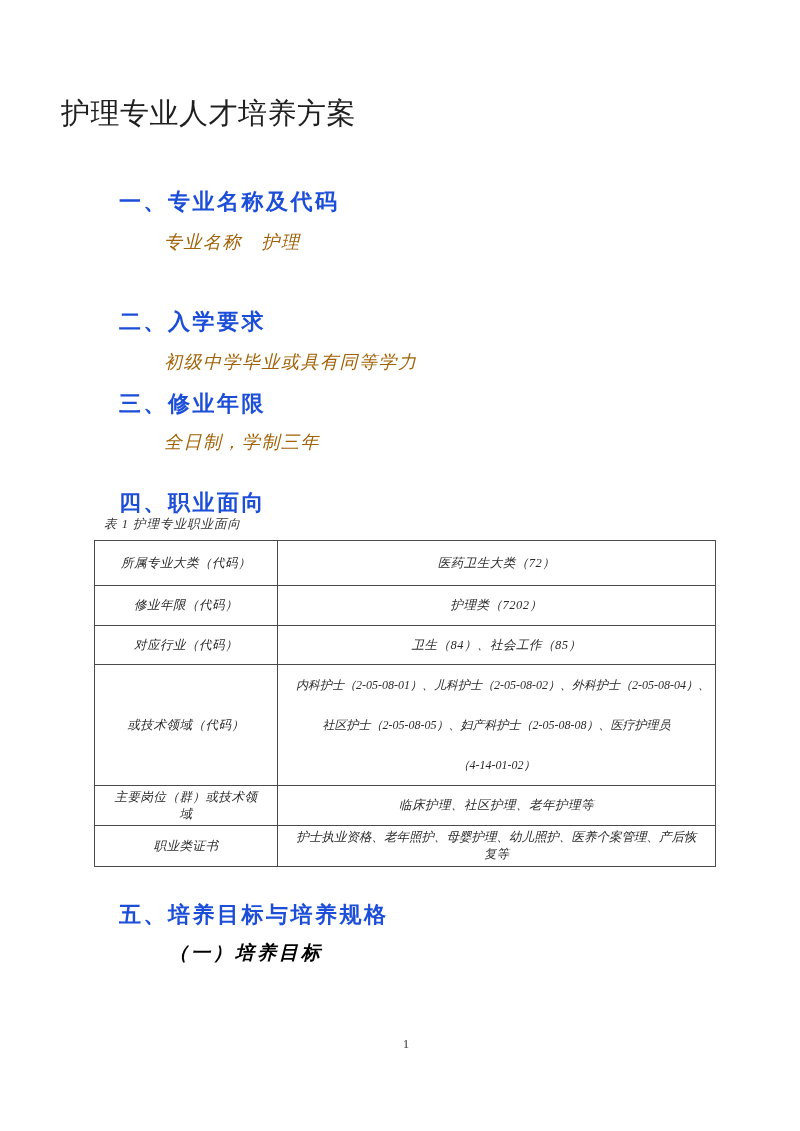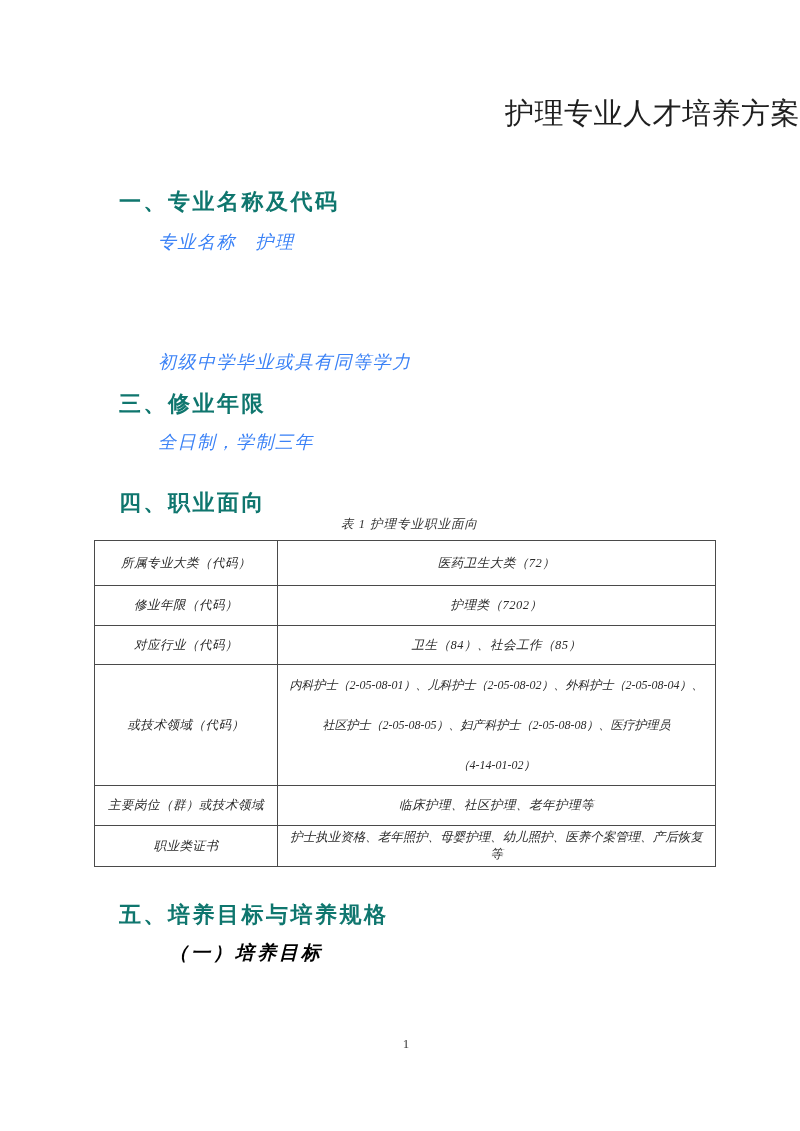--- a/index.html
+++ b/index.html
@@ -9,81 +9,82 @@
     height: 1131px;
     background: #ffffff;
     overflow: hidden;
     color: #1f1f1f;
     font-family: "Liberation Serif", serif;
   }
   .abs { position: absolute; white-space: nowrap; }
 
   .doc-title {
     top: 92px; left: 0; width: 800px;
-    text-align: right; text-indent: 61px;
+    text-align: left; text-indent: 61px;
     font-size: 29px; letter-spacing: 0.5px;
     font-family: "Liberation Serif", serif;
     font-weight: 400; line-height: 42px;
   }
   .h1 {
     left: 119px;
     font-family: "Liberation Sans", sans-serif;
     font-weight: 700;
     font-size: 22px; letter-spacing: 2.5px;
-    line-height: 28px; color: #0f766e;
+    line-height: 28px; color: #1d4ed8;
   }
   .kai {
     font-family: "Liberation Serif", serif;
     font-style: italic;
   }
   .body-line {
-    left: 158px;
+    left: 164px;
     font-size: 18px; letter-spacing: 1.5px;
-    line-height: 26px; color: #3b82f6;
+    line-height: 26px; color: #a16207;
   }
   .sub-h {
     left: 169px;
     font-size: 19px; font-weight: 700;
     letter-spacing: 3px; line-height: 28px; color: #000000;
   }
   .tbl-caption {
     top: 514px; left: 94px; width: 621px;
-    text-align: center; text-indent: 10px;
+    text-align: left; text-indent: 10px;
     font-size: 12.5px; letter-spacing: 1px;
     color: #333; line-height: 20px;
   }
   table.occ {
     position: absolute; top: 540px; left: 94px;
     width: 621px; table-layout: fixed;
     border-collapse: collapse;
   }
   table.occ td {
     border: 1px solid #4a4a4a;
     font-size: 12.5px; letter-spacing: 0.5px;
     color: #2a2a2a;
     text-align: center; vertical-align: middle;
-    padding: 0 10px; overflow: hidden;
+    padding: 0 18px; overflow: hidden;
   }
   td.multiline { line-height: 40px; white-space: nowrap; }
   .pgnum {
     top: 1036px; left: 0; width: 800px;
     text-align: center; text-indent: 12px;
     font-size: 13px; color: #3a3a3a;
   }
 </style>
 </head>
 <body>
 
 <div class="page">
 
   <div class="abs doc-title">护理专业人才培养方案</div>
 
   <div class="abs h1" style="top:188px">一、专业名称及代码</div>
   <div class="abs body-line kai" style="top:229px">专业名称　护理</div>
 
+  <div class="abs h1" style="top:308px">二、入学要求</div>
   <div class="abs body-line kai" style="top:349px">初级中学毕业或具有同等学力</div>
 
   <div class="abs body-line kai" style="top:429px">全日制，学制三年</div>
   <div class="abs h1" style="top:390px">三、修业年限</div>
 
   <div class="abs h1" style="top:489px">四、职业面向</div>
 
   <div class="abs tbl-caption kai">表 1 护理专业职业面向</div>
 
   <table class="occ kai">

